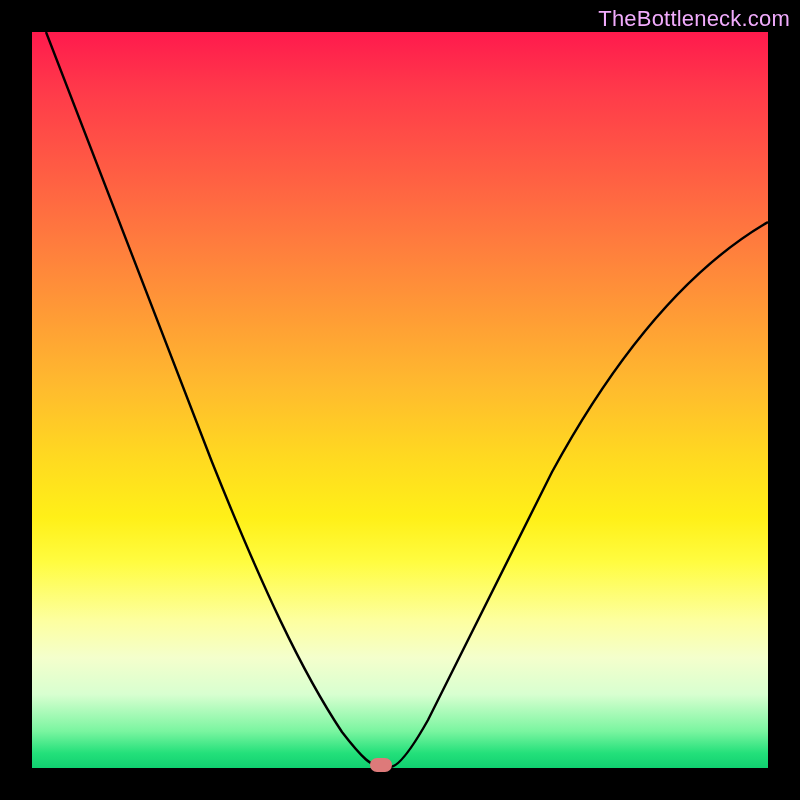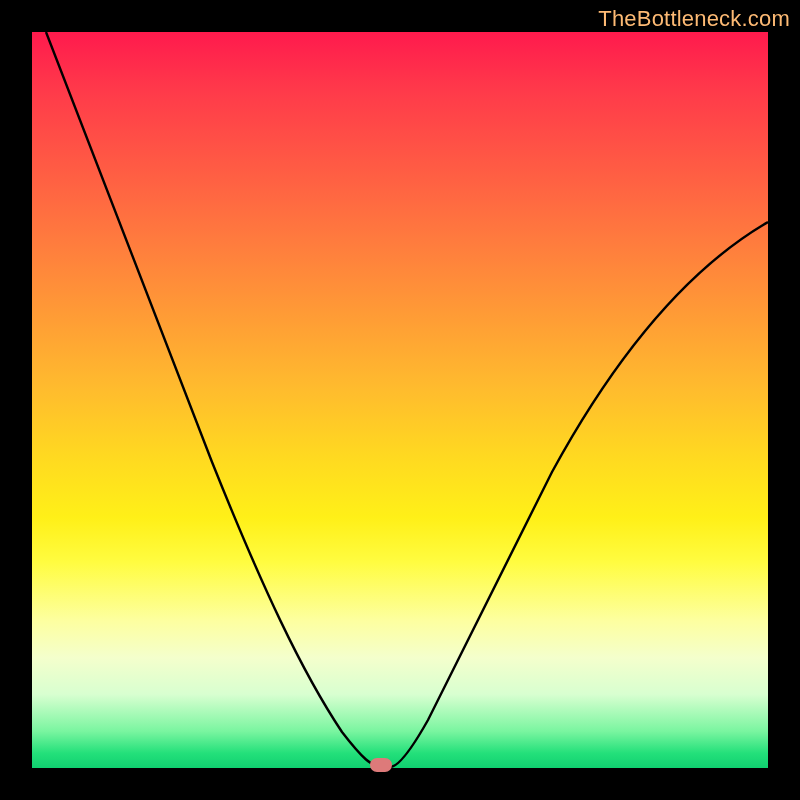--- a/index.html
+++ b/index.html
@@ -39,21 +39,21 @@
       #f4ffcc 85%,
       #d8ffd0 90%,
       #7af5a0 95%,
       #23e07a 98%,
       #10d070 100%);
   }
   .watermark {
     position: absolute;
     top: 6px;
     right: 10px;
-    color: #fdba74;
+    color: #f0abfc;
     font-size: 22px;
     font-weight: 500;
     letter-spacing: 0.2px;
   }
   svg.curve {
     position: absolute;
     top: 0;
     left: 0;
   }
   .marker {

